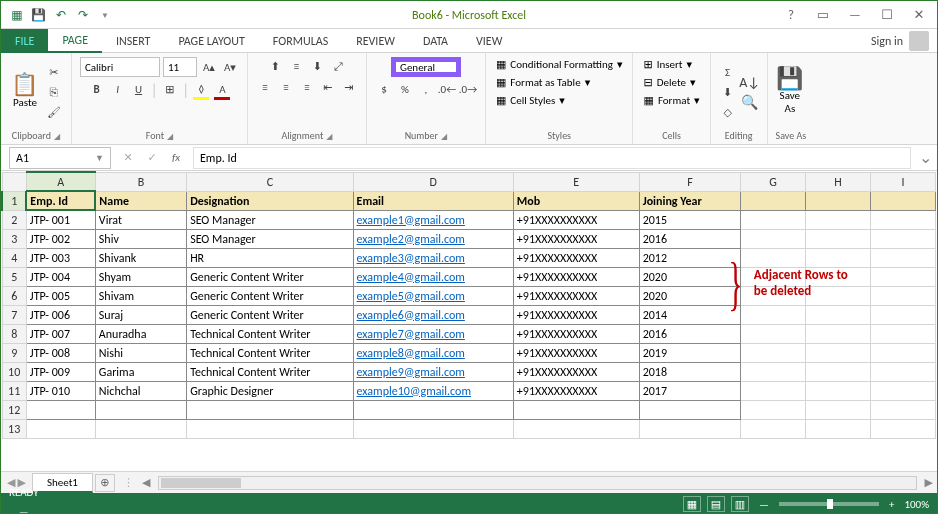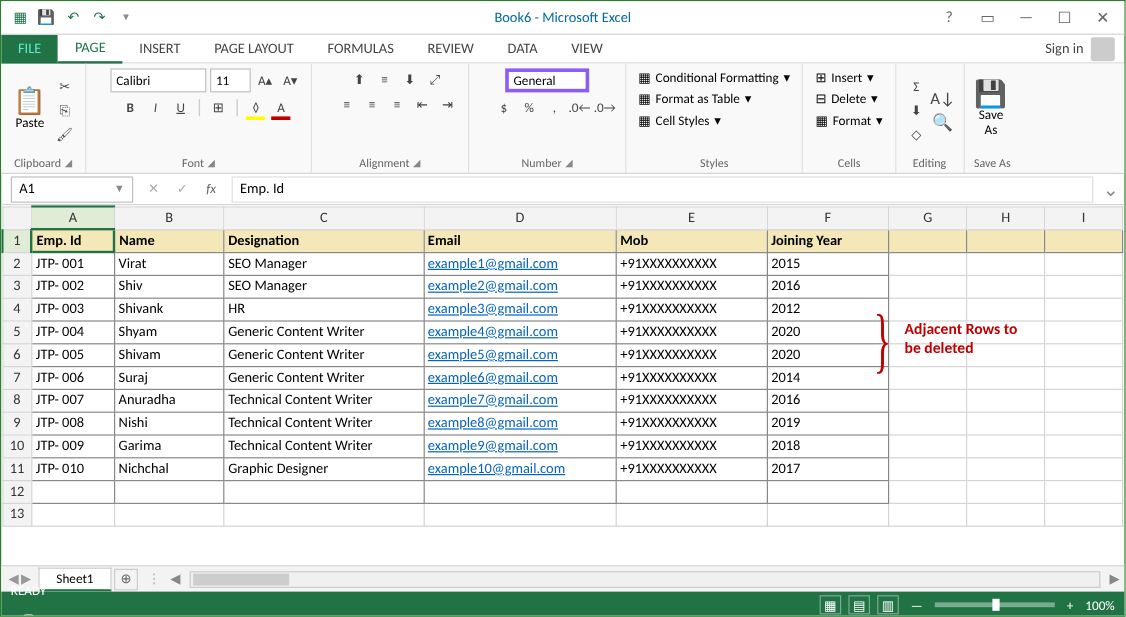--- a/index.html
+++ b/index.html
@@ -2,49 +2,49 @@
 <html><head>
 <meta charset="utf-8">
 <style>
 * { box-sizing: border-box; margin: 0; padding: 0; font-family: "Segoe UI", Calibri, Arial, sans-serif; }
 body { background: #fff; width: 938px; height: 514px; overflow: hidden; border: 1px solid #2b7d2b; position: relative; }
 
 
 .title-bar { height: 28px; background: #fff; display: flex; align-items: center; border-bottom: 1px solid #d4d4d4; position: relative; }
 .quick-access { display: flex; align-items: center; gap: 6px; padding-left: 8px; }
 .qa-icon { width: 16px; height: 16px; display: flex; align-items: center; justify-content: center; font-size: 12px; color: #217346; }
-.title { position: absolute; left: 50%; transform: translateX(-50%); font-size: 12px; color: #0369a1; }
+.title { position: absolute; left: 50%; transform: translateX(-50%); font-size: 12px; color: #4d7c0f; }
 .window-controls { margin-left: auto; display: flex; gap: 12px; padding-right: 8px; }
 .window-controls span { width: 20px; text-align: center; font-size: 13px; color: #666; cursor: pointer; }
 
 
 .ribbon-tabs { height: 24px; display: flex; align-items: center; border-bottom: 1px solid #d4d4d4; font-size: 12px; }
 .ribbon-tab { padding: 0 14px; height: 24px; display: flex; align-items: center; cursor: pointer; color: #444; }
 .ribbon-tab.file { background: #217346; color: #5eead4; }
 .ribbon-tab.active { border-bottom: 2px solid #217346; color: #217346; }
 .signin { margin-left: auto; padding-right: 8px; color: #444; display: flex; align-items: center; gap: 6px; }
 .signin-avatar { width: 20px; height: 20px; background: #ccc; border-radius: 2px; }
 
 
 .ribbon { height: 92px; border-bottom: 1px solid #d4d4d4; display: flex; background: #f9f9f9; }
 .ribbon-group { border-right: 1px solid #e0e0e0; padding: 4px 8px 2px; display: flex; flex-direction: column; justify-content: space-between; }
 .ribbon-group-label { font-size: 10px; color: #666; text-align: center; padding-top: 2px; display: flex; align-items: center; justify-content: center; gap: 3px; }
 .ribbon-group-content { flex: 1; display: flex; align-items: center; gap: 4px; }
 .ribbon-col { display: flex; flex-direction: column; gap: 2px; align-items: center; }
 .ribbon-big-btn { display: flex; flex-direction: column; align-items: center; gap: 2px; font-size: 11px; padding: 2px 4px; cursor: pointer; }
 .ribbon-icon { width: 18px; height: 18px; display: inline-flex; align-items: center; justify-content: center; font-size: 13px; }
-.ribbon-row { display: flex; gap: 3px; align-items: center; margin-left: 12px; }
+.ribbon-row { display: flex; gap: 3px; align-items: center; }
 .ribbon-row-v { display: flex; flex-direction: column; gap: 3px; }
 .font-name { width: 80px; height: 20px; border: 1px solid #c0c0c0; font-size: 11px; padding: 0 4px; background: #fff; }
 .font-size { width: 34px; height: 20px; border: 1px solid #c0c0c0; font-size: 11px; padding: 0 4px; background: #fff; }
 .small-btn { width: 18px; height: 18px; display: inline-flex; align-items: center; justify-content: center; font-size: 11px; border: 1px solid transparent; cursor: pointer; color: #444; }
 .bold { font-weight: bold; }
 .italic { font-style: italic; }
 .underline { text-decoration: underline; }
-.number-format { width: 70px; height: 20px; border: 3px solid #8b5cf6; font-size: 11px; background: #fff; padding: 0 4px; }
+.number-format { width: 70px; height: 20px; border: 5px solid #8b5cf6; font-size: 11px; background: #fff; padding: 0 4px; }
 .styles-item { font-size: 11px; display: flex; align-items: center; gap: 4px; padding: 1px 2px; cursor: pointer; }
 .cells-item { font-size: 11px; display: flex; align-items: center; gap: 4px; padding: 1px 2px; cursor: pointer; }
 
 
 .formula-bar { height: 26px; border-bottom: 1px solid #d4d4d4; display: flex; align-items: center; }
 .name-box { width: 102px; height: 22px; border: 1px solid #c0c0c0; margin: 0 8px; font-size: 12px; padding: 0 6px; background: #fff; display: flex; align-items: center; justify-content: space-between; }
 .name-box span:last-child { color: #888; font-size: 9px; }
 .fb-btns { display: flex; gap: 6px; color: #aaa; font-size: 11px; }
 .fb-btn { width: 18px; text-align: center; cursor: pointer; }
 .fx { font-style: italic; color: #666; text-align: center; }

